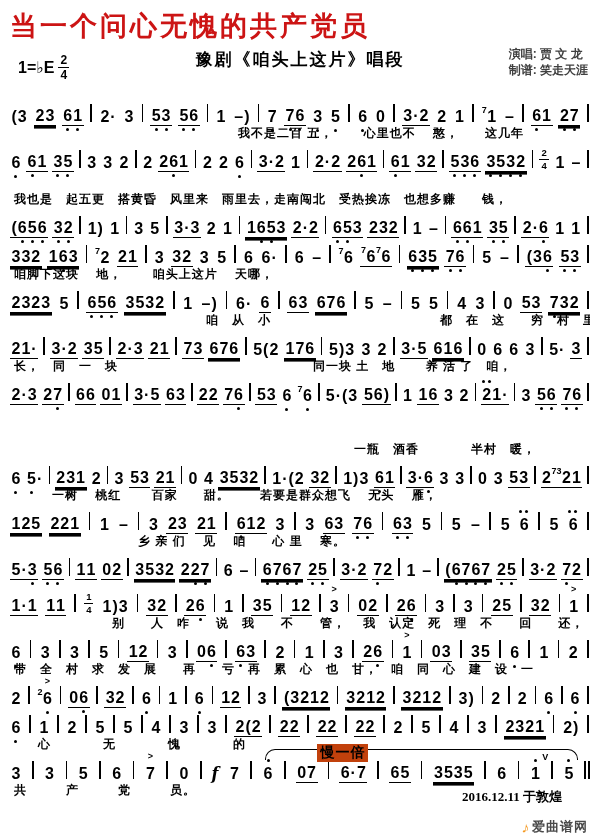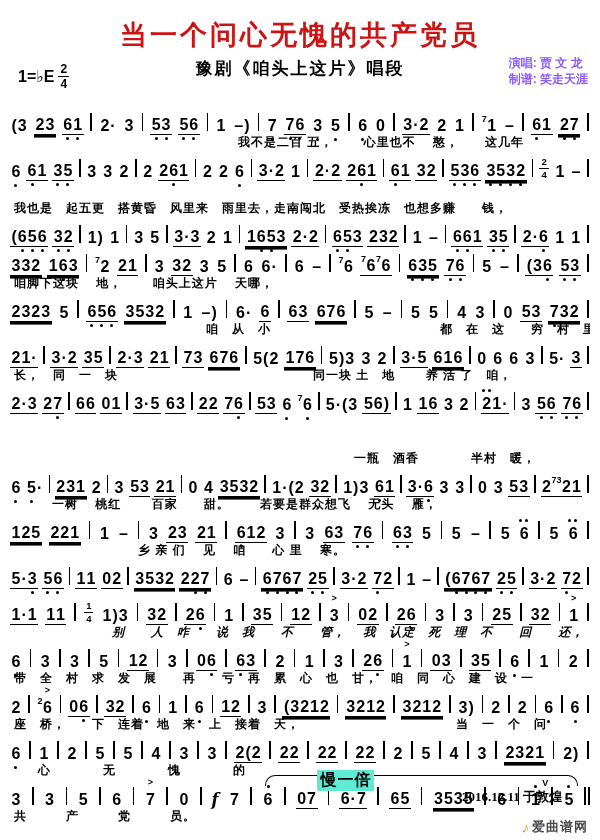--- a/index.html
+++ b/index.html
@@ -3,22 +3,22 @@
 <meta charset="utf-8">
 <style>
   html,body{margin:0;padding:0;}
   body{
     width:600px;height:840px;background:#ffffff;overflow:hidden;
     font-family:"Liberation Sans","DejaVu Sans",sans-serif;color:#000;
     position:relative;
   }
   .sheet{padding:6px 10px 0 10px;}
   .title{
-    text-align:center;font-size:27px;font-weight:900;letter-spacing:3px;
-    line-height:32px;margin-top:13px;
+    font-size:27px;font-weight:900;letter-spacing:3px;
+    line-height:32px;margin-top:4px;
   }
   .header-row{position:relative;height:46px;margin-top:2px;}
   .keysig{
     position:absolute;left:8px;top:10px;font-size:16px;font-weight:bold;
     display:flex;align-items:center;gap:3px;
   }
   .subtitle{
     text-align:center;font-size:17px;font-weight:900;letter-spacing:2px;padding-top:4px;
   }
   .credits{
@@ -65,22 +65,22 @@
   .dblbar i{display:block;width:1.6px;height:18px;background:#000;}
   .ts{
     display:inline-flex;flex-direction:column;align-items:center;
     font-size:9.5px;line-height:1;font-weight:bold;align-self:center;margin:0 1px;
   }
   .ts .num{border-bottom:1.2px solid #000;padding:0 2px 1px;}
   .ts .den{padding-top:1px;}
   .ts.big{font-size:12px;}
   .dyn{font-style:italic;font-family:"DejaVu Serif",serif;font-weight:bold;margin-right:1px;}
   .annotation{
-    position:absolute;top:-13px;font-size:16px;font-weight:bold;letter-spacing:1px;
-    background:#5eead4;padding:0 3px;z-index:2;
+    position:absolute;top:-13px;font-size:14px;font-weight:bold;letter-spacing:1px;
+    background:#c2410c;padding:0 3px;z-index:2;
   }
   .slur{
     position:absolute;top:-8px;height:10px;border:1.5px solid #000;border-bottom:none;
     border-radius:10px 10px 0 0;z-index:1;
   }
   .footer{position:absolute;left:0;right:10px;top:788px;}
   .footer-date{
     text-align:right;font-size:13px;font-weight:bold;
     font-family:"Liberation Serif","DejaVu Serif",serif;padding-right:28px;
   }
@@ -97,21 +97,21 @@
   <div class="title" style="color: rgb(204, 20, 20);">当一个问心无愧的共产党员</div>
   <div class="header-row">
     <div class="keysig">
       <span>1=♭E</span>
       <span class="ts big">
         <span class="num">2</span>
         <span class="den">4</span>
       </span>
     </div>
     <div class="subtitle">豫剧《咱头上这片》唱段</div>
-    <div class="credits" style="color: #8b5cf6;">
+    <div class="credits" style="color: #404040;">
       <div>演唱: 贾 文 龙</div>
       <div>制谱: 笑走天涯</div>
     </div>
   </div>
   <div class="score">
       <div class="system">
         <div class="notes">
           <span class="grp">
             <span class="n">(</span>
             <span class="n">3</span>
@@ -1121,21 +1121,21 @@
           <span class="grp u1">
             <span class="n">3</span>
             <span class="n">2</span>
           </span>
           <span class="bar"></span>
           <span class="grp">
             <span class="n">1<span class="accmark">&gt;</span></span>
           </span>
           <span class="bar"></span>
         </div>
-        <div class="lyrics" style="padding-left: 102px; font-style: italic;">别　　人　咋　　说　我　　不　　管，　 我　认定　死　理　不　　回　　还，</div>
+        <div class="lyrics" style="padding-left: 102px;">别　　人　咋　　说　我　　不　　管，　 我　认定　死　理　不　　回　　还，</div>
       </div>
       <div class="system">
         <div class="notes">
           <span class="grp">
             <span class="n db">6</span>
           </span>
           <span class="bar"></span>
           <span class="grp">
             <span class="n">3</span>
           </span>
@@ -1292,21 +1292,20 @@
           <span class="bar"></span>
           <span class="grp">
             <span class="n db">6</span>
           </span>
           <span class="bar"></span>
           <span class="grp">
             <span class="n db">6</span>
           </span>
           <span class="bar"></span>
         </div>
-        <div class="lyrics" style="padding-left: 4px;">座　桥，　　下　连着　地　来　上　接着　天，　　　　　　　　　　　　当　一　个　问</div>
       </div>
       <div class="system">
         <div class="notes">
           <span class="grp">
             <span class="n db">6</span>
           </span>
           <span class="bar"></span>
           <span class="grp">
             <span class="n">1</span>
           </span>

